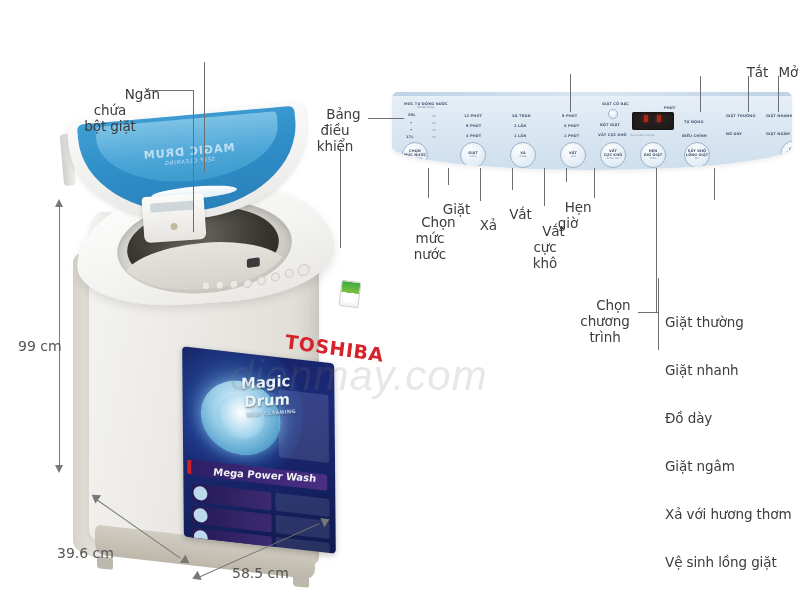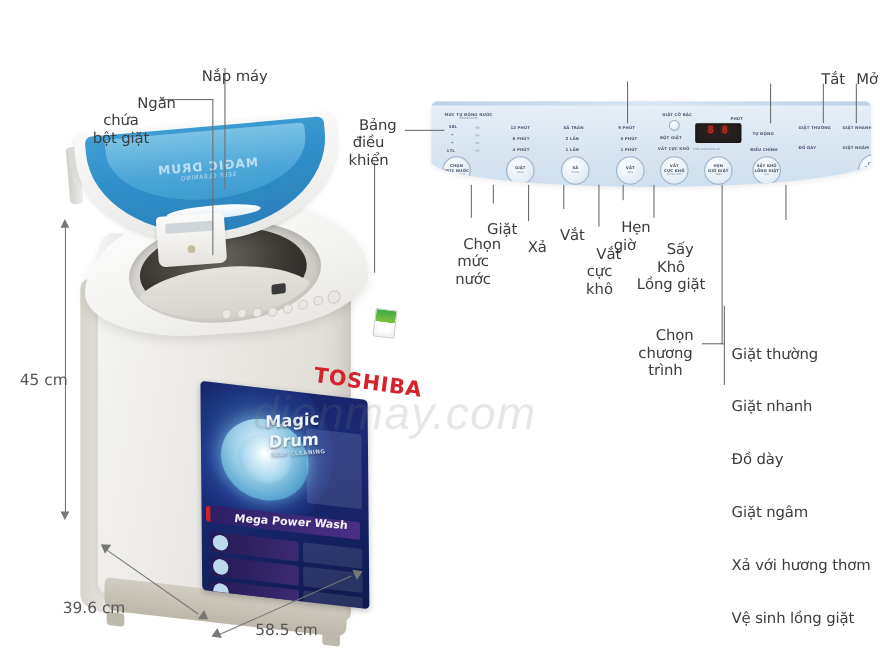--- a/index.html
+++ b/index.html
@@ -471,23 +471,20 @@
   <div class="ln lnv" style="left:594px;top:168px;height:30px;"></div>
   <div class="ln lnv" style="left:656px;top:168px;height:145px;"></div>
   <div class="ln lnh" style="left:638px;top:312px;width:20px;"></div>
   <div class="ln lnv" style="left:658px;top:278px;height:72px;"></div>
   <div class="ln lnv" style="left:714px;top:168px;height:32px;"></div>
 
   <div class="lbl c" style="left:60px;top:70px;width:100px;">
     <span style="white-space:pre-line;margin-left:48px;">Ngăn chứa
 bột giặt</span>
   </div>
-  <div class="lbl c" style="left:155px;top:46px;width:100px;">
-    <span style="white-space:pre-line;">Nắp máy</span>
-  </div>
   <div class="lbl c" style="left:303px;top:90px;width:64px;">
     <span style="white-space:pre-line;">Bảng
 điều
 khiển</span>
   </div>
 
   <div class="lbl c" style="left:760px;top:48px;width:40px;">
     <span>Mở</span>
   </div>
   <div class="lbl c" style="left:728px;top:48px;width:42px;">
@@ -509,45 +506,40 @@
     <span>Vắt</span>
   </div>
   <div class="lbl c" style="left:523px;top:207px;width:44px;">
     <span style="white-space:pre-line;">Vắt
 cực
 khô</span>
   </div>
   <div class="lbl c" style="left:548px;top:183px;width:40px;">
     <span style="white-space:pre-line;">Hẹn
 giờ</span>
-  </div>
-  <div class="lbl c" style="left:566px;top:203px;width:88px;">
-    <span style="white-space:pre-line;">Sấy
-Khô
-Lồng giặt</span>
   </div>
   <div class="lbl c" style="left:570px;top:281px;width:70px;">
     <span style="white-space:pre-line;">Chọn
 chương
 trình</span>
   </div>
 
   <div class="lbl l" style="left:665px;top:282px;width:140px;">
     <div>Giặt thường</div>
     <div>Giặt nhanh</div>
     <div>Đồ dày</div>
     <div>Giặt ngâm</div>
     <div>Xả với hương thơm</div>
     <div>Vệ sinh lồng giặt</div>
   </div>
 
   <div class="arrowline" style="left:59px;top:205px;width:1px;height:262px;"></div>
   <div class="arrowhead" style="left:55px;top:199px;border-left:4px solid transparent;border-right:4px solid transparent;border-bottom:8px solid #777;"></div>
   <div class="arrowhead" style="left:55px;top:465px;border-left:4px solid transparent;border-right:4px solid transparent;border-top:8px solid #777;"></div>
-  <div class="dim" style="left:18px;top:338px;">45 cm</div>
+  <div class="dim" style="left:18px;top:338px;">99 cm</div>
 
   <div class="arrowline" style="left:95px;top:498px;width:104px;height:1px;transform:rotate(35deg);transform-origin:left center;"></div>
   <div class="arrowhead" style="left:91px;top:492px;border-top:5px solid transparent;border-bottom:5px solid transparent;border-right:8px solid #777;transform:rotate(35deg);"></div>
   <div class="arrowhead" style="left:182px;top:556px;border-top:5px solid transparent;border-bottom:5px solid transparent;border-left:8px solid #777;transform:rotate(35deg);"></div>
   <div class="dim" style="left:57px;top:545px;">39.6 cm</div>
 
   <div class="arrowline" style="left:196px;top:578px;width:135px;height:1px;transform:rotate(-24deg);transform-origin:left center;"></div>
   <div class="arrowhead" style="left:192px;top:572px;border-top:5px solid transparent;border-bottom:5px solid transparent;border-right:8px solid #777;transform:rotate(-24deg);"></div>
   <div class="arrowhead" style="left:322px;top:516px;border-top:5px solid transparent;border-bottom:5px solid transparent;border-left:8px solid #777;transform:rotate(-24deg);"></div>
   <div class="dim" style="left:232px;top:565px;">58.5 cm</div>

